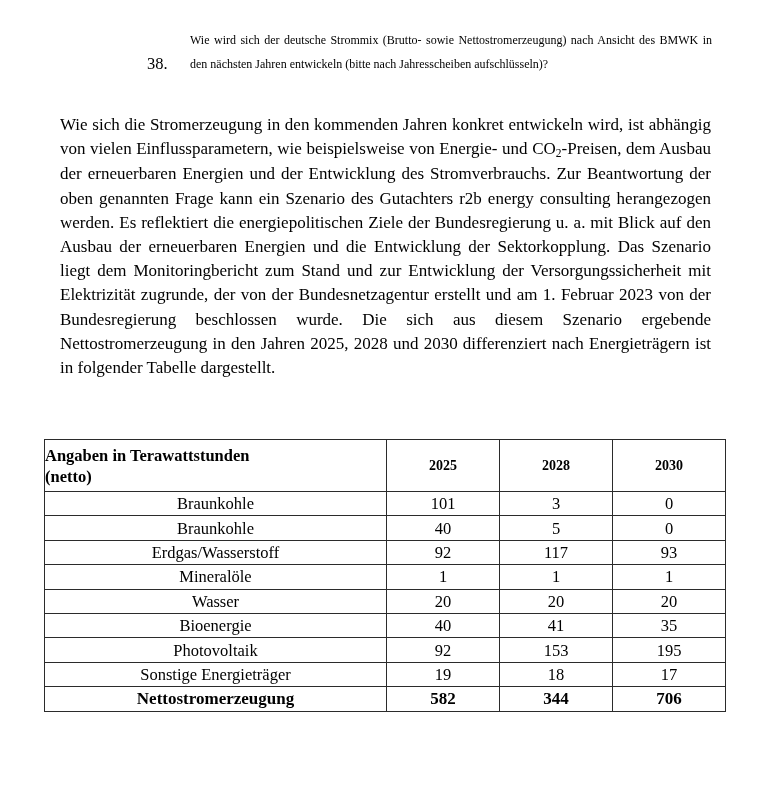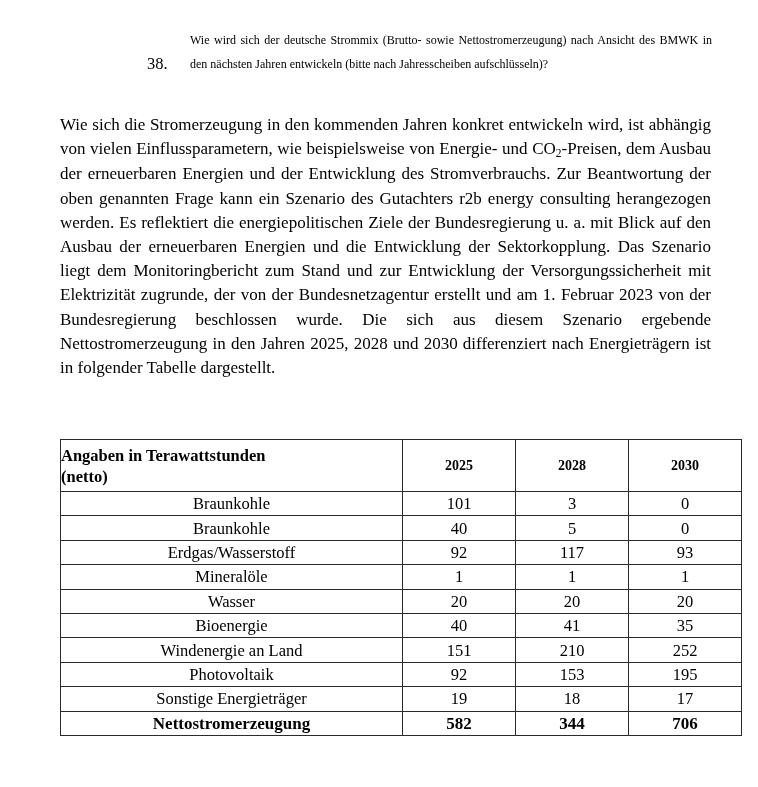--- a/index.html
+++ b/index.html
@@ -62,21 +62,21 @@
   .body-paragraph sub {
     font-size: 11.5px;
     vertical-align: baseline;
     position: relative;
     top: 3px;
   }
 
   
   .data-table-wrap {
     position: absolute;
-    left: 60px;
+    left: 44px;
     top: 439px;
     width: 681px;
   }
   table.data-table {
     border-collapse: collapse;
     width: 681px;
     table-layout: fixed;
     font-size: 16.5px;
   }
   table.data-table col.c-label { width: 342px; }
@@ -190,26 +190,20 @@
           <td class="row-value">20</td>
           <td class="row-value">20</td>
         </tr>
         <tr>
           <td class="row-label">Bioenergie</td>
           <td class="row-value">40</td>
           <td class="row-value">41</td>
           <td class="row-value">35</td>
         </tr>
         <tr>
-          <td class="row-label">Windenergie an Land</td>
-          <td class="row-value">151</td>
-          <td class="row-value">210</td>
-          <td class="row-value">252</td>
-        </tr>
-        <tr>
           <td class="row-label">Photovoltaik</td>
           <td class="row-value">92</td>
           <td class="row-value">153</td>
           <td class="row-value">195</td>
         </tr>
         <tr>
           <td class="row-label">Sonstige Energieträger</td>
           <td class="row-value">19</td>
           <td class="row-value">18</td>
           <td class="row-value">17</td>

